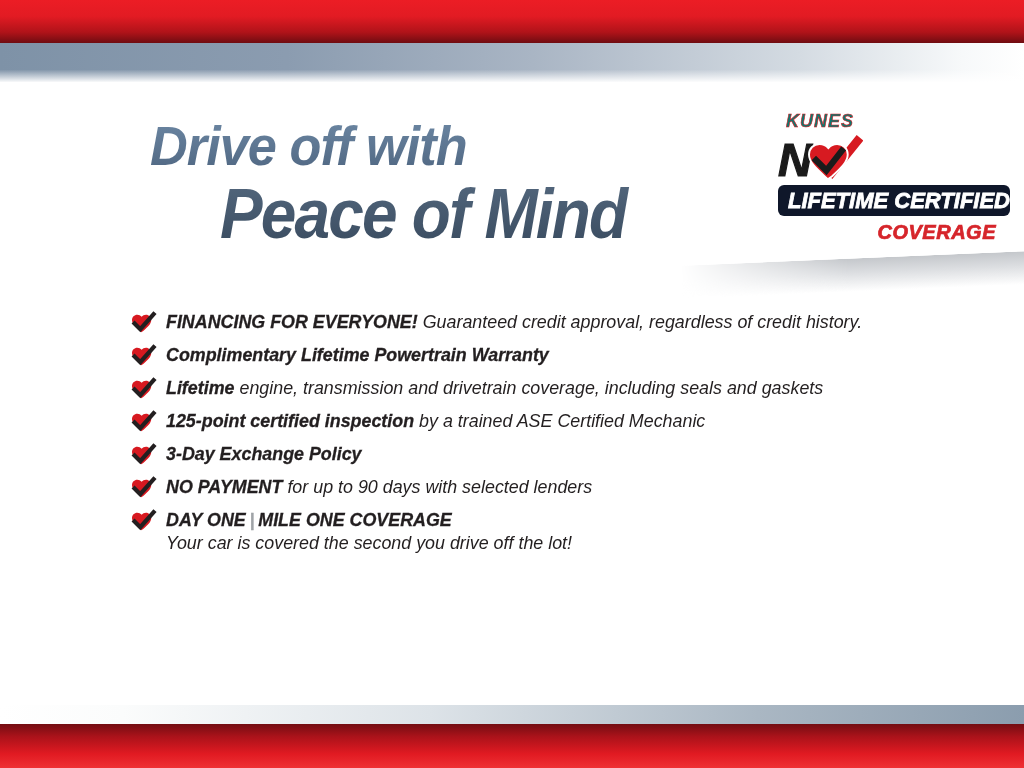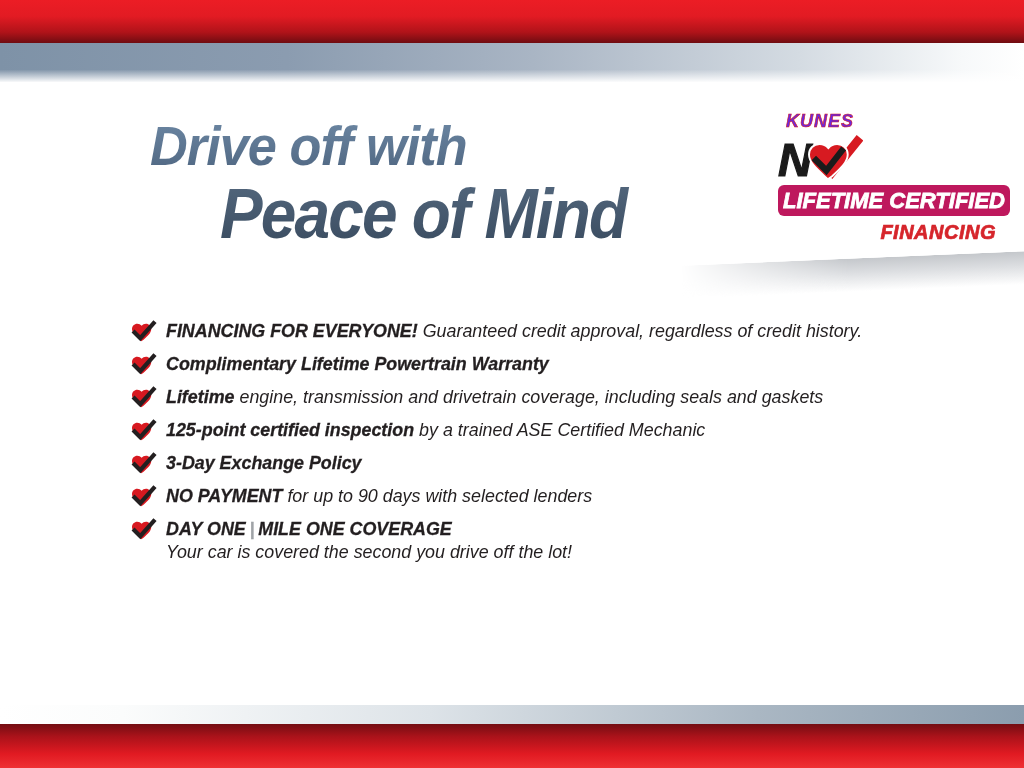--- a/index.html
+++ b/index.html
@@ -47,40 +47,40 @@
     font-size:71px;font-weight:700;line-height:1;letter-spacing:-2px;
     margin-left:70px;margin-top:2px;
     transform:scaleX(.9);transform-origin:left top;
     background:linear-gradient(180deg,#54687e 0%,#394b5f 100%);
     -webkit-background-clip:text;background-clip:text;color:transparent;
     padding-right:10px;white-space:nowrap;
   }
   
   .logo{position:absolute;top:111px;right:14px;width:232px;font-style:italic;}
   .logo .kunes{
-    color:#6d28d9;font-weight:700;font-size:18px;letter-spacing:1px;
+    color:#0f766e;font-weight:700;font-size:18px;letter-spacing:1px;
     margin-left:8px;-webkit-text-stroke:.6px #d71a21;
   }
   .logo .nofear{
     display:flex;align-items:flex-end;color:#1b1b1b;font-weight:700;
     font-size:47px;line-height:.92;letter-spacing:-1px;margin-top:1px;
     -webkit-text-stroke:1.2px #1b1b1b;
   }
   .logo .nofear .heart-wrap{width:56px;height:52px;margin:0 -2px -4px -4px;flex:none;}
   .logo .bar{
-    margin-top:4px;background:#be185d;border-radius:6px;height:31px;
-    color:#ffffff;font-weight:700;font-size:22px;line-height:31px;text-align:center;
+    margin-top:4px;background:#0f172a;border-radius:6px;height:31px;
+    color:#ffffff;font-weight:700;font-size:22px;line-height:31px;text-align:right;
     letter-spacing:0;-webkit-text-stroke:.8px #ffffff;white-space:nowrap;
   }
   .logo .vehicles{
     color:#d6252b;font-weight:700;font-size:20px;text-align:right;
     margin-top:5px;padding-right:14px;letter-spacing:.5px;-webkit-text-stroke:.7px #d6252b;
   }
   
-  .benefits{position:absolute;left:130px;top:320px;}
+  .benefits{position:absolute;left:130px;top:311px;}
   .benefit{display:flex;align-items:flex-start;margin-bottom:10px;}
   .benefit .icon{width:27px;height:23px;flex:none;margin-top:0;}
   .benefit-text{
     font-style:italic;font-size:19px;line-height:22px;color:#231f20;
     margin-left:9px;transform:scaleX(.94);transform-origin:left top;white-space:nowrap;
   }
   .seg-b{font-weight:700;-webkit-text-stroke:.3px #231f20;}
   .seg-r{font-weight:400;}
   .seg-p{font-weight:700;color:#9fa3a7;-webkit-text-stroke:.3px #9fa3a7;padding:0 4px;}
   .benefit-sub{font-weight:400;margin-top:1px;}
@@ -107,21 +107,21 @@
       <svg width="56" height="52" viewBox="0 0 58 54" xmlns="http://www.w3.org/2000/svg">
         <path fill="none" stroke="#d71a21" stroke-width="9" d="M13 27 L26 41 L55 5"></path>
         <path fill="#d71a21" stroke="#ffffff" stroke-width="2" d="M21.5 48 L18.3 45 C8.5 36 2 30 2 22.4 C2 16.2 6.8 11.4 13 11.4 c3.5 0 6.9 1.6 9.1 4.2 C24.3 13 27.7 11.4 31.2 11.4 c6.2 0 11 4.8 11 11 0 7.6-6.4 13.6-16.2 22.6z"></path>
         <path fill="none" stroke="#1b1b1b" stroke-width="6.5" d="M7 26 L20 39 L38 16"></path>
       </svg>
     </span>
   </div>
   <div class="bar">
     <span>LIFETIME CERTIFIED</span>
   </div>
-  <div class="vehicles">FINANCING</div>
+  <div class="vehicles">COVERAGE</div>
 </div>
 
 <div class="benefits">
     <div class="benefit">
   <span class="icon">
     <svg width="27" height="23" viewBox="0 0 27 24" xmlns="http://www.w3.org/2000/svg">
       <path fill="#d71920" d="M11.2 22.2 L9.6 20.7 C4.7 16.2 1.5 13.2 1.5 9.4 C1.5 6.3 3.9 3.9 7 3.9 c1.75 0 3.45.8 4.55 2.1 C12.65 4.7 14.35 3.9 16.1 3.9 c3.1 0 5.5 2.4 5.5 5.5 0 3.8-3.2 6.8-8.1 11.3z"></path>
       <path fill="none" stroke="#231f20" stroke-width="4.4" d="M2.6 11.4 L10.1 19 L25.5 1.6"></path>
     </svg>
   </span>

